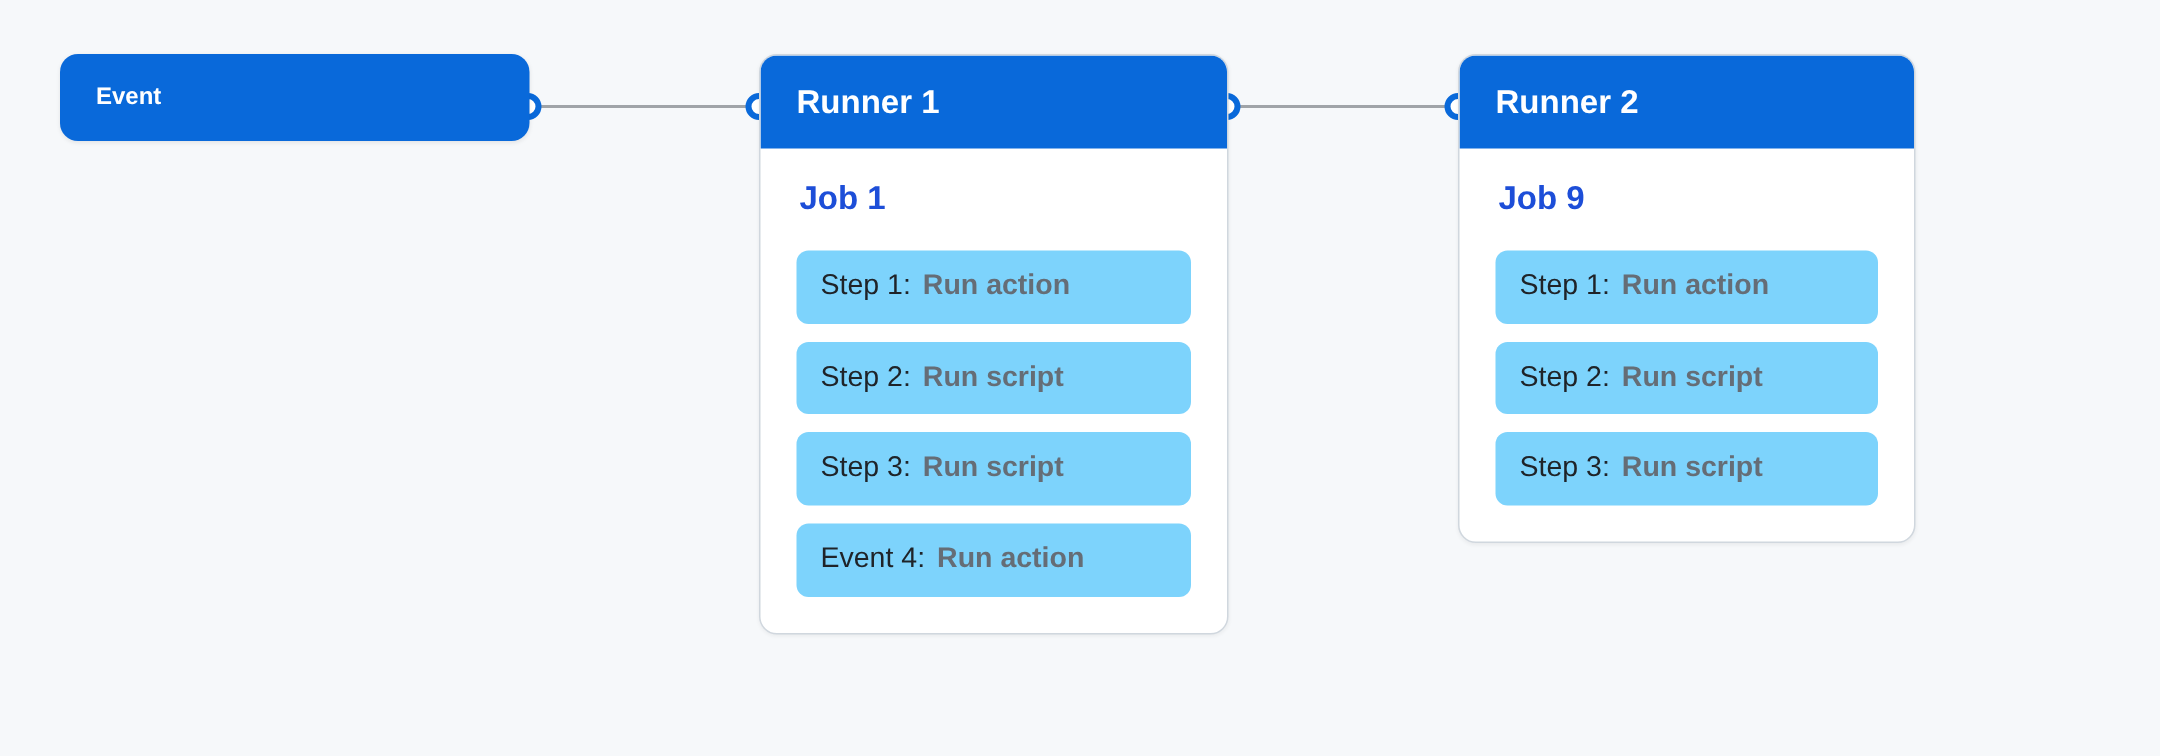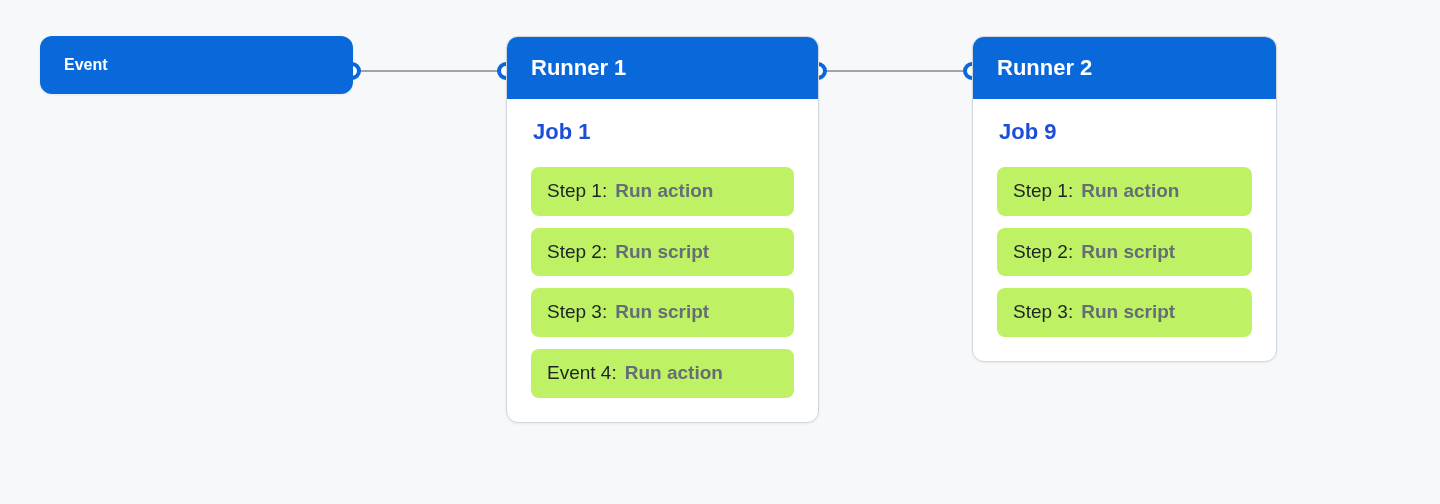--- a/index.html
+++ b/index.html
@@ -62,21 +62,21 @@
       padding: 20px 24px 24px 24px;
     }
     .job-title {
       font-size: 22px;
       font-weight: 700;
       color: #1d4ed8;
       margin-bottom: 22px;
       padding-left: 2px;
     }
     .step-row {
-      background: #bef264;
+      background: #7dd3fc;
       border-radius: 8px;
       padding: 12px 16px;
       margin-bottom: 12px;
       font-size: 19px;
       line-height: 1.3;
       display: flex;
       gap: 8px;
     }
     .step-row:last-child {
       margin-bottom: 0;

